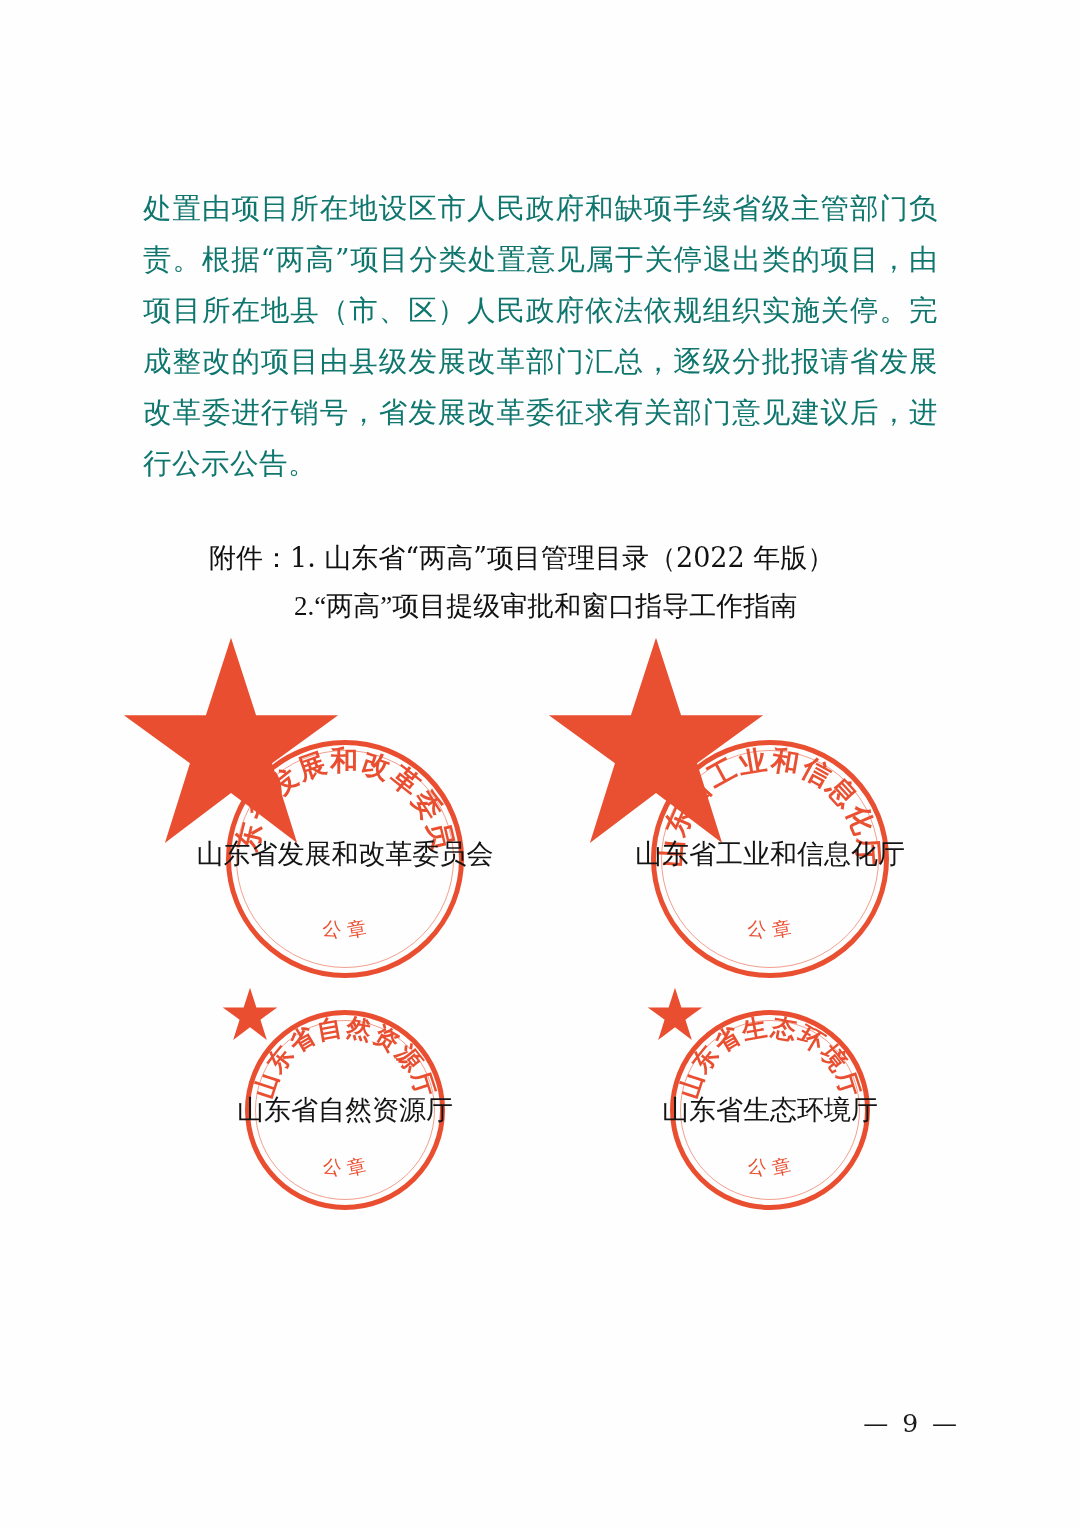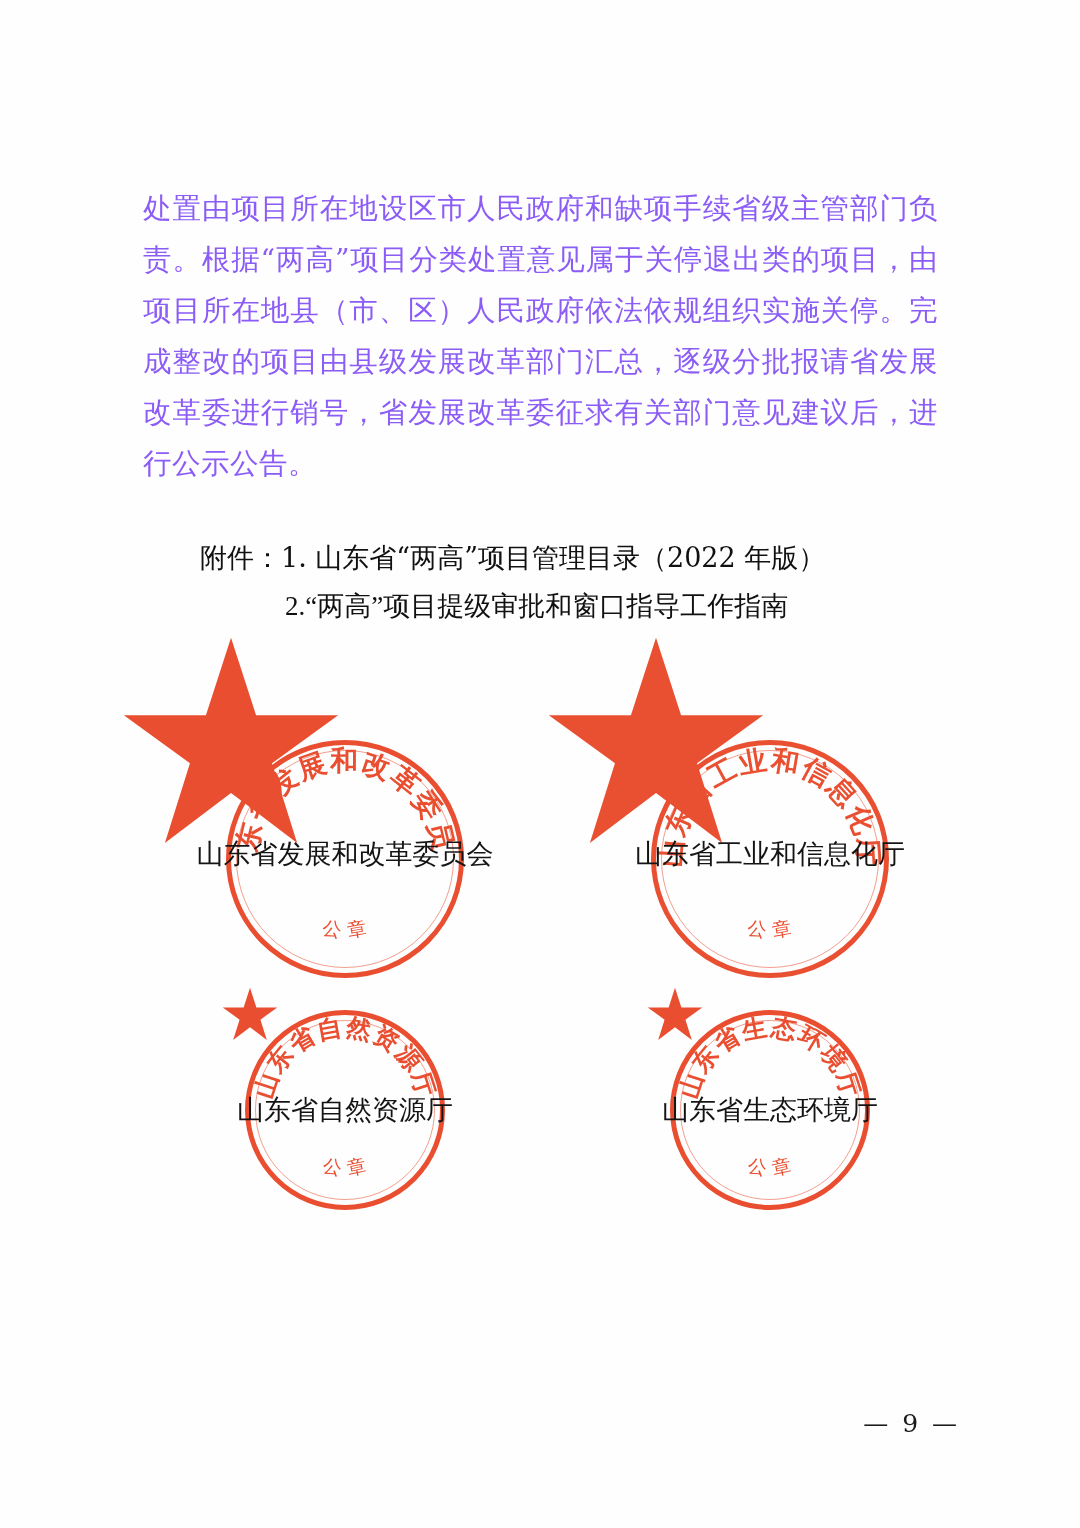--- a/index.html
+++ b/index.html
@@ -25,30 +25,30 @@
   .body-text {
     position: absolute;
     left: 143px;
     top: 183px;
     width: 795px;
     font-size: 28.5px;
     line-height: 51px;
     letter-spacing: 0.5px;
     text-align: justify;
     text-justify: inter-ideograph;
-    color: #8b5cf6;
+    color: #0f766e;
   }
   .body-text p {
     margin: 0;
     text-indent: 0;
   }
 
   .attachments {
     position: absolute;
-    left: 145px;
+    left: 154px;
     top: 534px;
     width: 800px;
     font-size: 27px;
     line-height: 48px;
     color: #111;
   }
   .att-line {
     white-space: nowrap;
   }
   .att-line.first {

